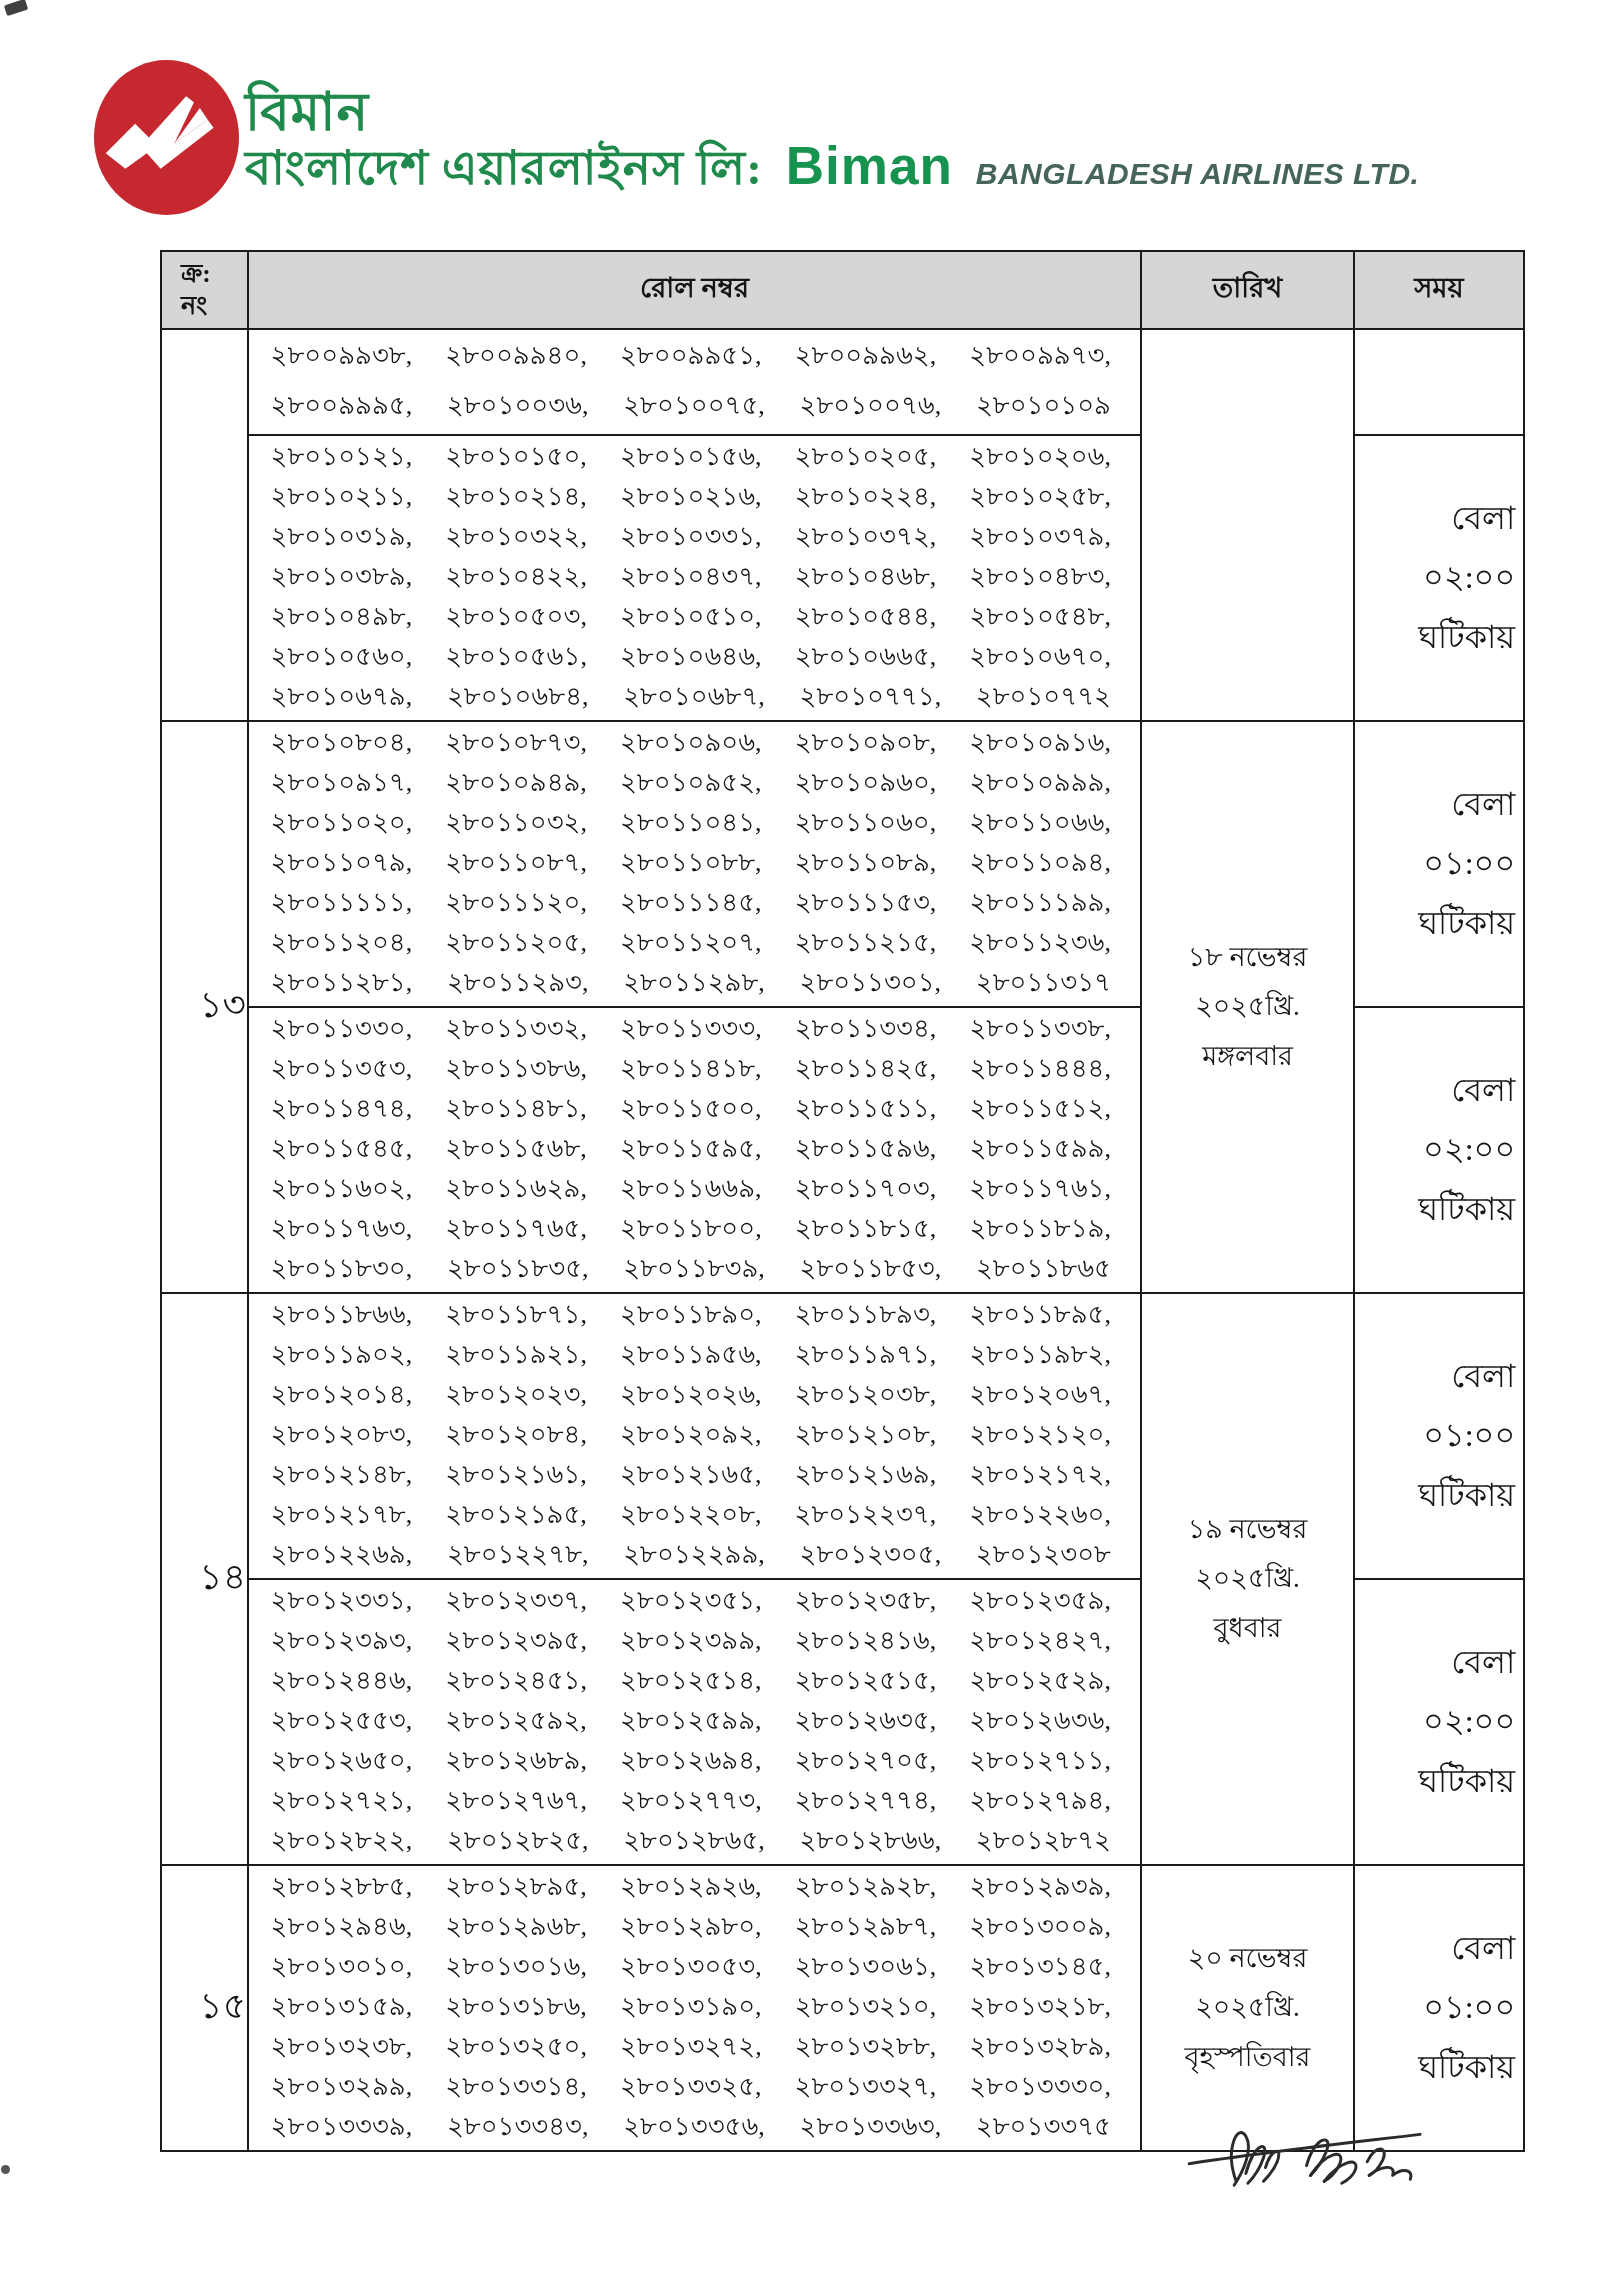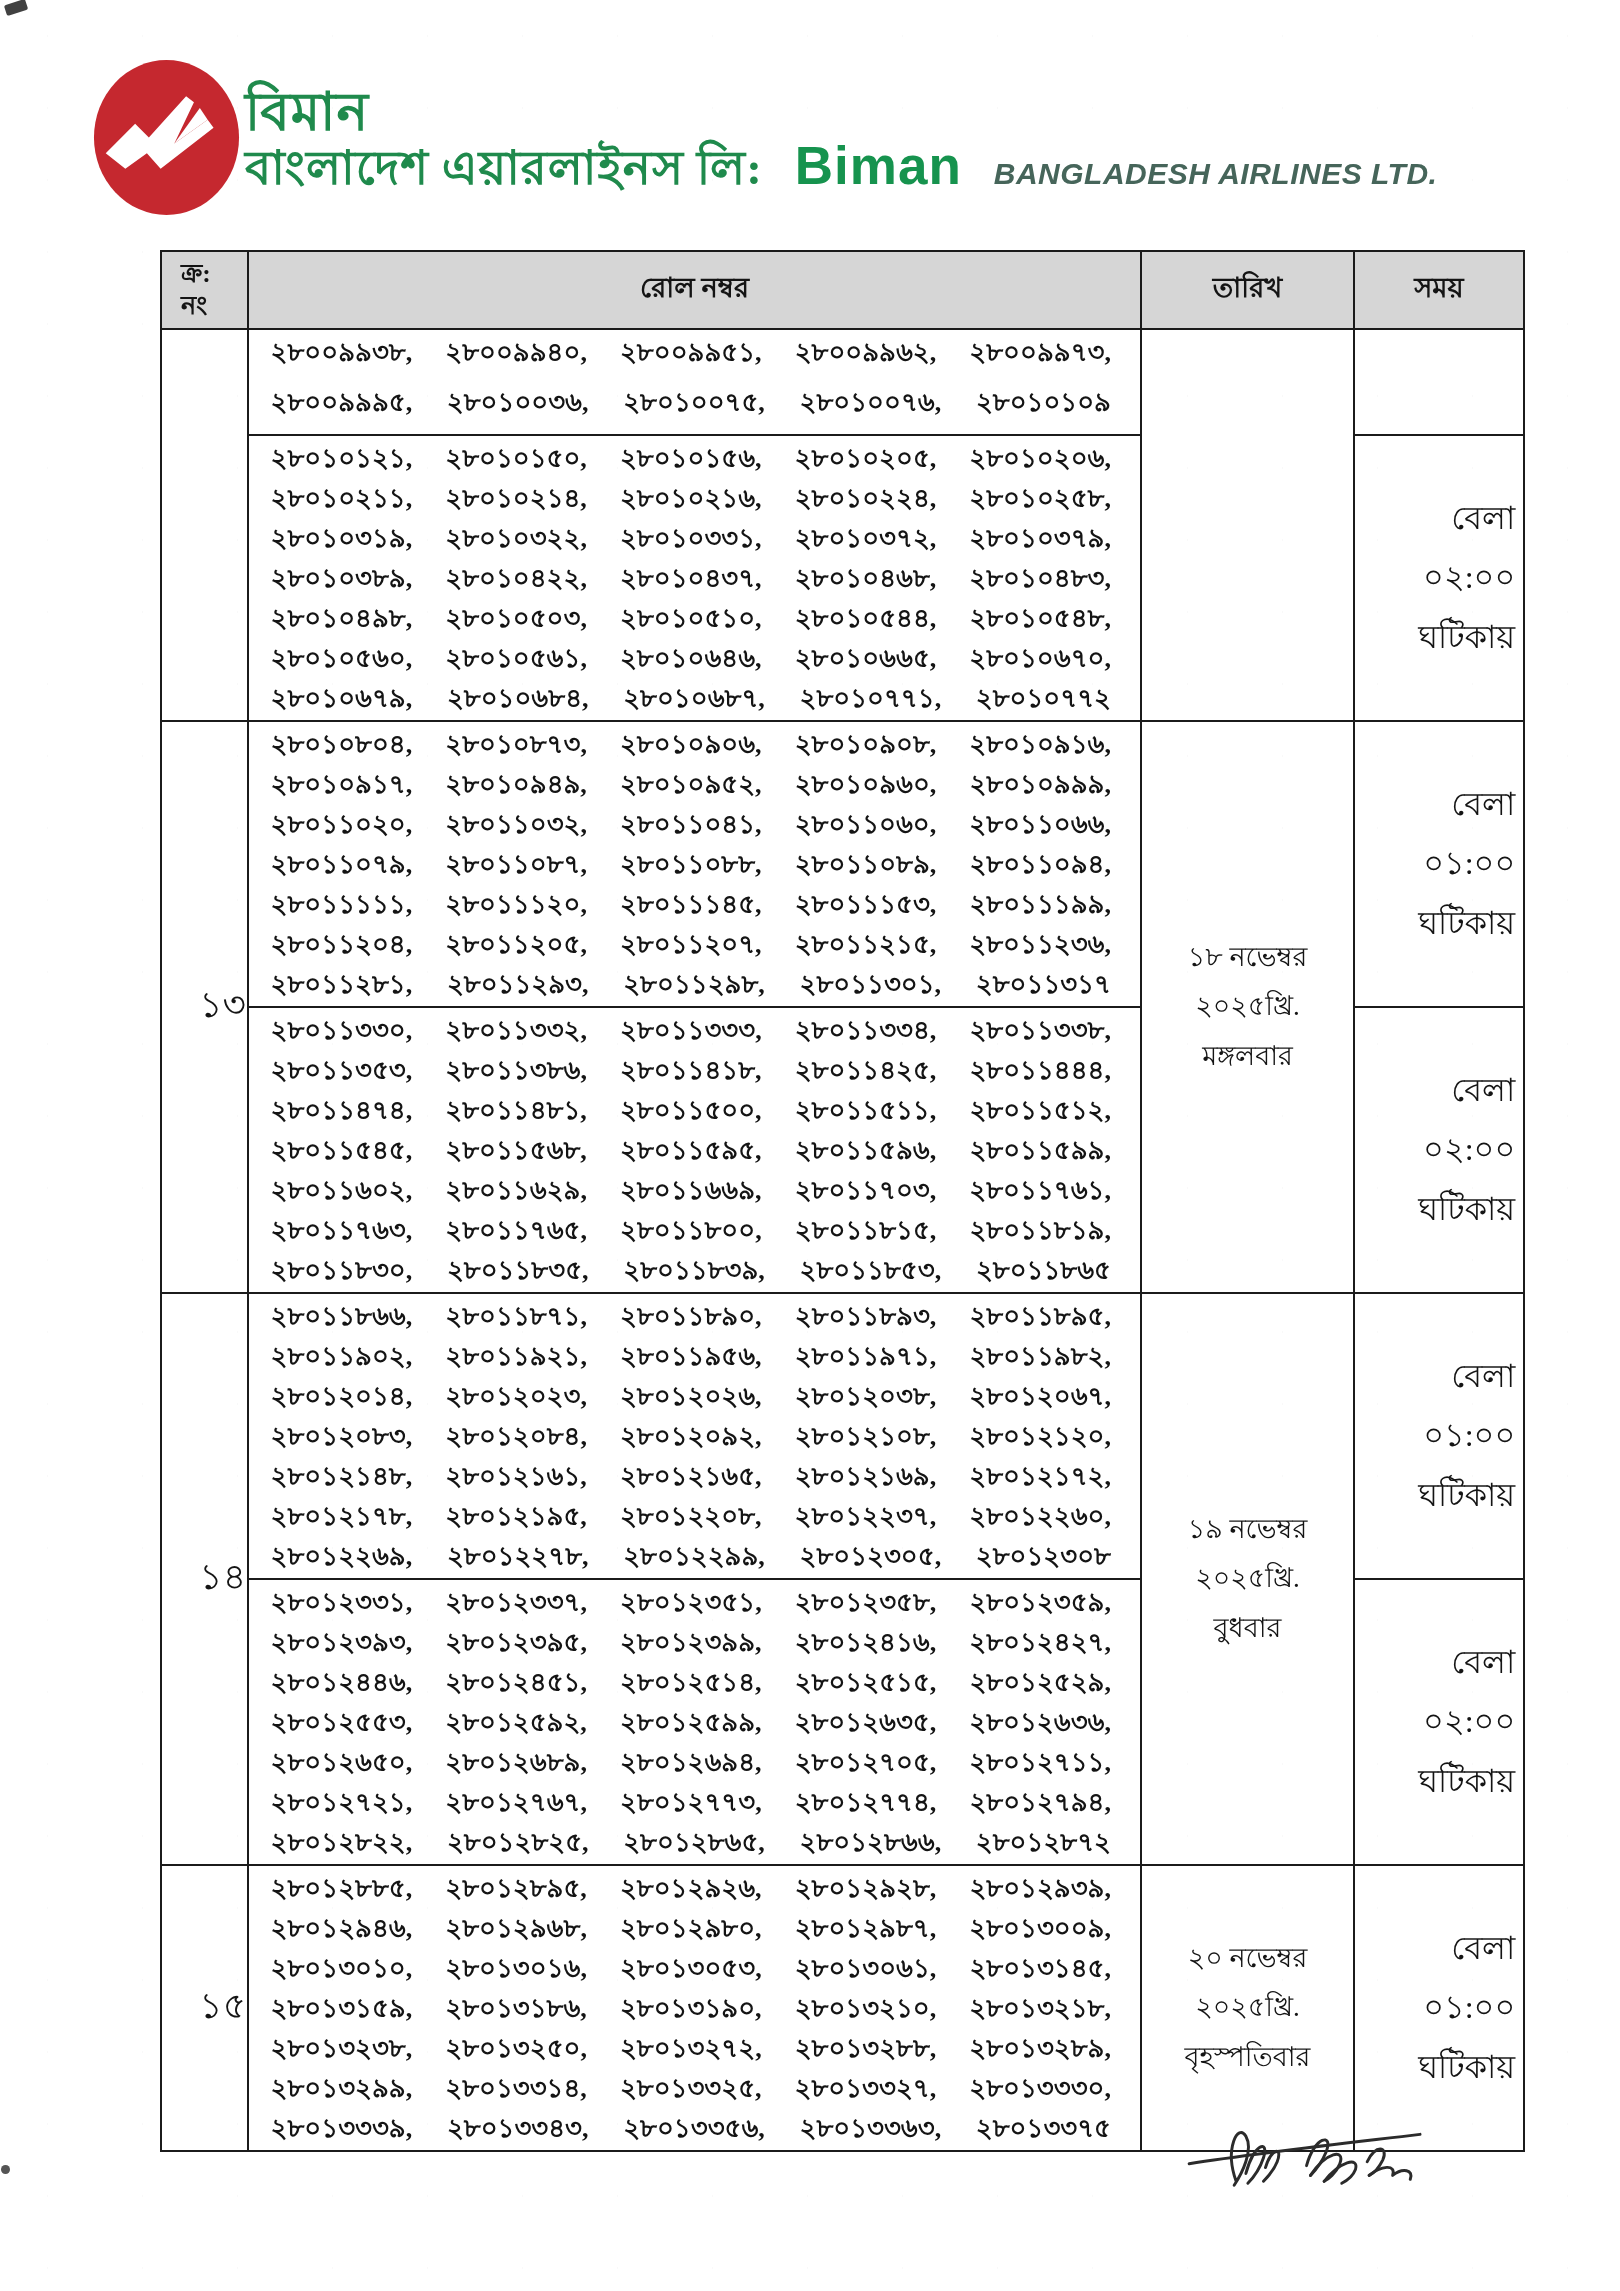--- a/index.html
+++ b/index.html
@@ -14,21 +14,21 @@
   }
   
   .logo{position:absolute;left:92px;top:59px;width:149px;height:157px;}
   .brand-title{
     position:absolute;left:245px;top:86px;
     font-size:53px;font-weight:bold;color:#1f8a4c;line-height:1;
     font-family:"Liberation Serif","DejaVu Sans",serif;letter-spacing:1px;
   }
   .brand-row{
     position:absolute;left:245px;top:139px;white-space:nowrap;
-    display:flex;align-items:baseline;gap:32px;line-height:1;
+    display:flex;align-items:baseline;gap:23px;line-height:1;
   }
   .brand-bn-sub{font-size:47px;font-weight:bold;color:#1f8a4c;letter-spacing:1px;}
   .brand-en{font-size:53px;font-weight:bold;color:#16934e;font-family:"Liberation Sans",sans-serif;letter-spacing:1px;}
   .brand-en-suffix{font-size:30px;font-weight:bold;font-style:italic;color:#46655a;font-family:"Liberation Sans",sans-serif;letter-spacing:0.5px;}
   .address{
     position:absolute;left:226px;top:199px;width:1264px;
     font-family:"Liberation Sans",sans-serif;font-size:17px;color:#4f7d62;letter-spacing:0.2px;
   }
   
   table.sched{
@@ -40,21 +40,21 @@
   table.sched thead th{
     background:#d6d6d6;height:74px;font-size:27.4px;font-weight:bold;text-align:center;
   }
   .th-serial{text-align:left !important;padding-left:19px;font-size:25.5px !important;line-height:1.25;}
   .r-a1{height:104px;} .r-a2{height:280px;}
   .r-b1{height:274px;} .r-b2{height:284px;}
   .r-c1{height:279px;} .r-c2{height:281px;border-radius:30px;}
   .r-d{height:280px;}
   .serial-cell{text-align:right;font-size:36px;}
   .roll-cell{padding:2px 29px 2px 21.6px;font-size:26px;}
-  .roll-line{display:flex;justify-content:space-between;height:40px;font-weight:bold;}
+  .roll-line{display:flex;justify-content:space-between;align-items:center;height:40px;}
   .lh-tall .roll-line{height:50px;}
   .date-cell{text-align:center;font-size:27px;line-height:1.82;padding:0 5.9px;}
   .time-cell{text-align:right;font-size:32px;line-height:1.85;padding:0 7.8px;}
   
   .signature{position:absolute;left:1181px;top:2105px;width:255px;height:90px;}
   .artifact-tl{
     position:absolute;left:4.9px;top:2px;width:21.6px;height:10.8px;background:#202020;
     transform:rotate(-18deg);border-radius:2px;opacity:.85;
   }
   .artifact-bl{

